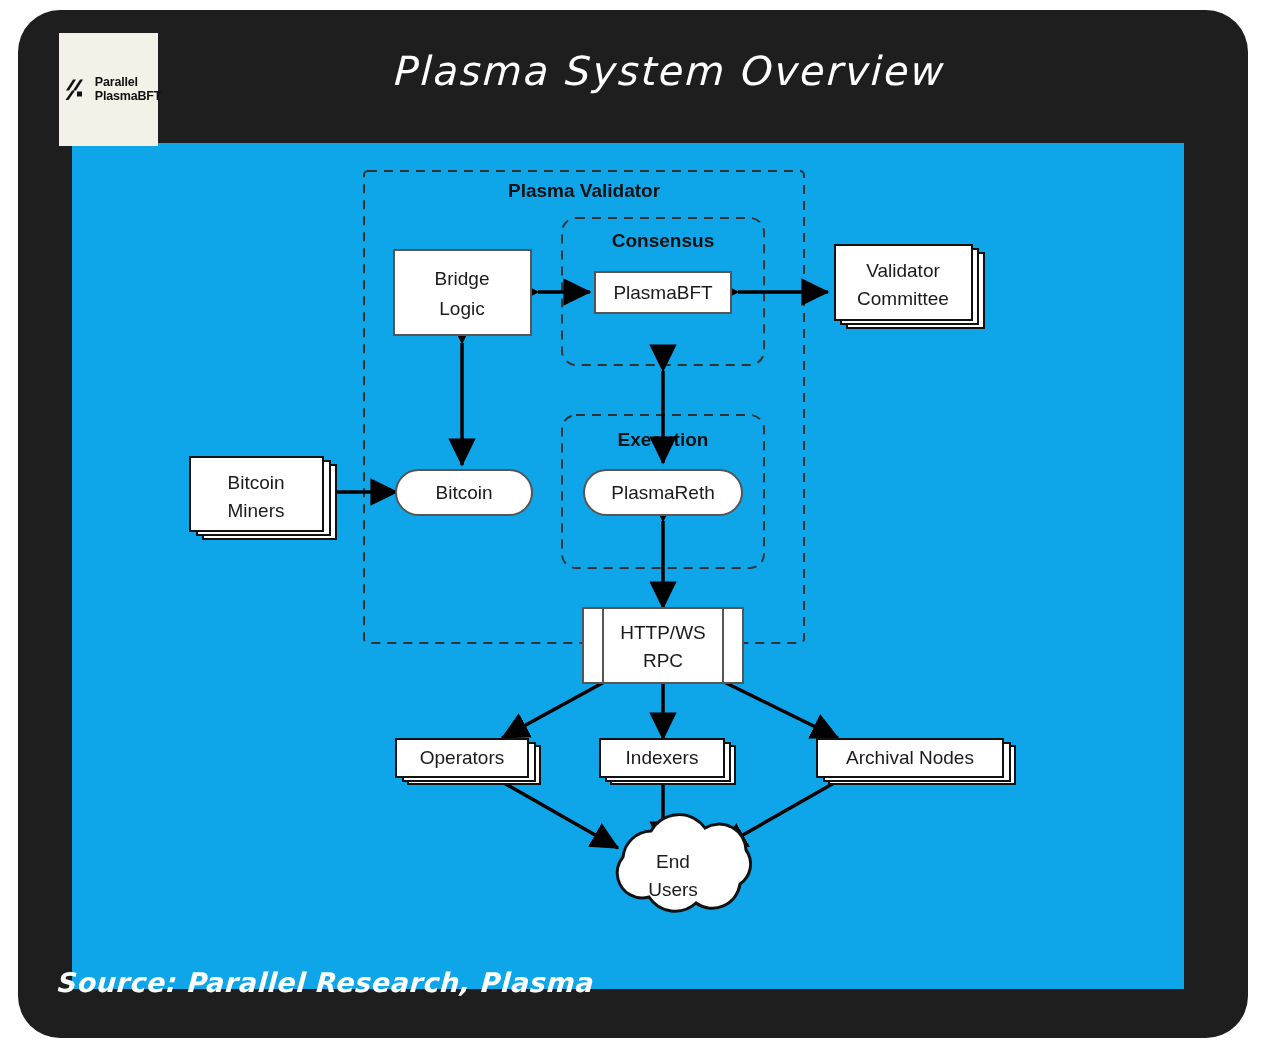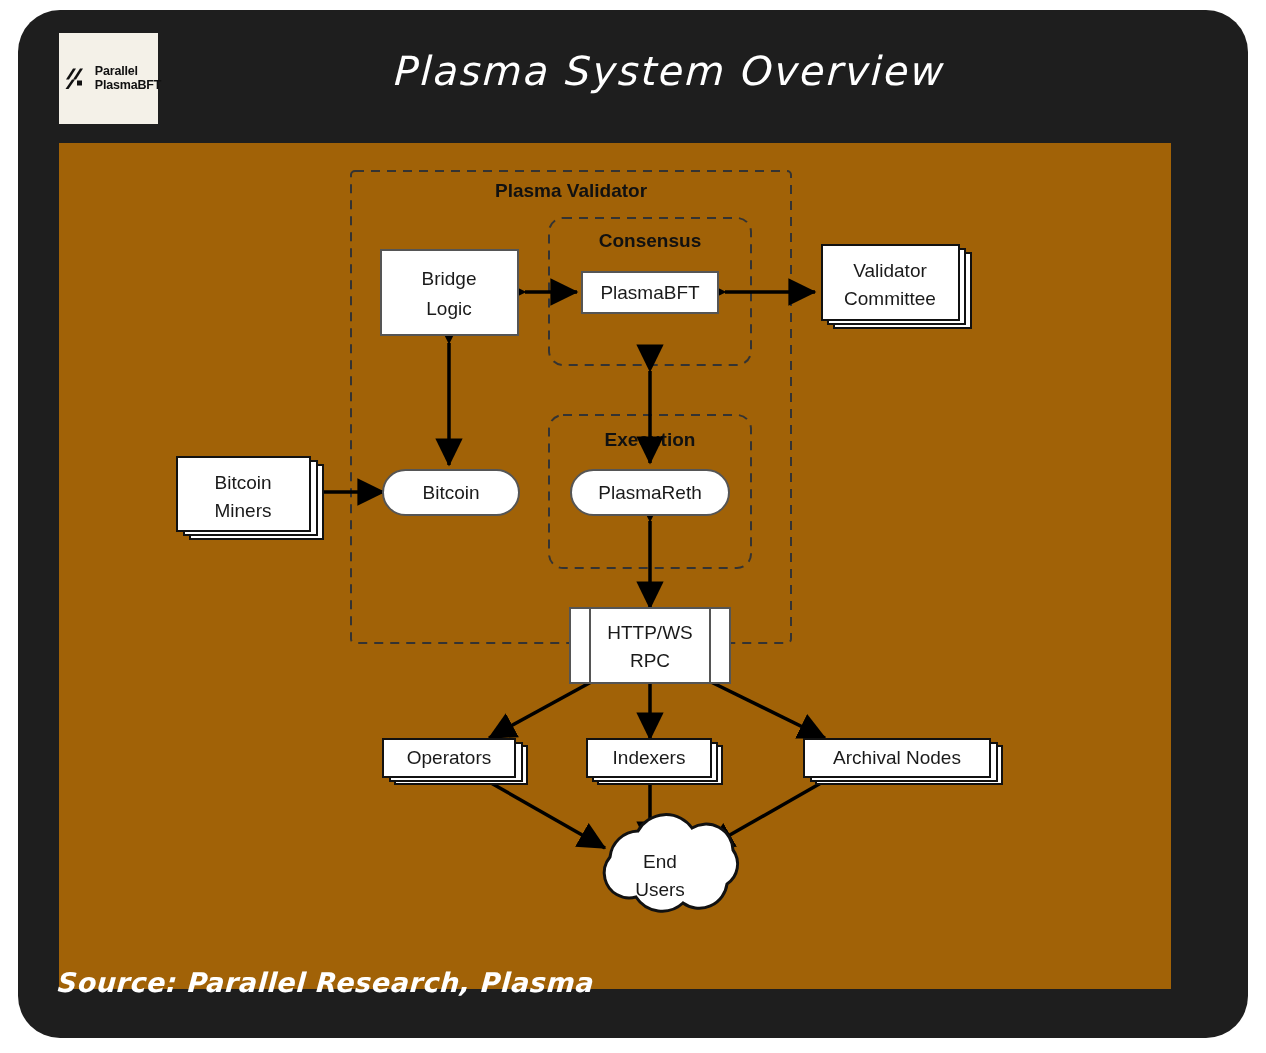--- a/index.html
+++ b/index.html
@@ -26,21 +26,21 @@
     border-radius: 42px;
     box-sizing: border-box;
   }
 
   
   #logo-badge {
     position: absolute;
     left: 59px;
     top: 33px;
     width: 99px;
-    height: 91px;
+    height: 113px;
     background: #f4f1e8;
     display: flex;
     align-items: center;
     justify-content: center;
     z-index: 5;
   }
   #logo-inner {
     display: flex;
     align-items: center;
     gap: 5px;
@@ -68,25 +68,25 @@
     font-size: 40px;
     font-weight: normal;
     letter-spacing: 2px;
     font-style: italic;
     transform: skewX(-3deg);
   }
 
   
   #diagram-canvas {
     position: absolute;
-    left: 59px;
+    left: 72px;
     top: 143px;
     width: 1112px;
     height: 846px;
-    background: #a16207;
+    background: #0ea5e9;
   }
   #diagram-svg {
     display: block;
     width: 1112px;
     height: 803px;
   }
 
   
   #source-note {
     position: absolute;

